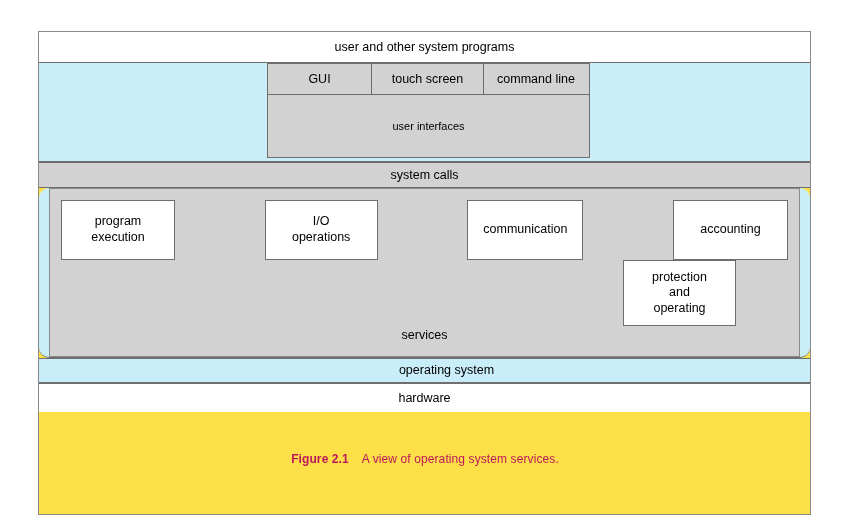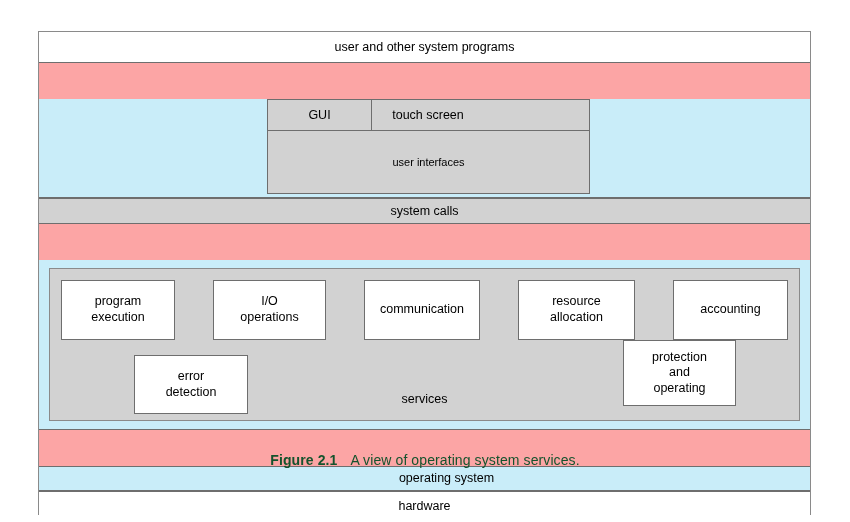--- a/index.html
+++ b/index.html
@@ -23,37 +23,37 @@
 
   
   .diagram {
     position: absolute;
     left: 38px;
     top: 31px;
     width: 773px;
     height: 484px;
     box-sizing: border-box;
     border: 1.5px solid #8a8a8a;
-    background: #fca5a5;
+    background: #fde047;
   }
 
   .band {
     box-sizing: border-box;
     position: relative;
     display: flex;
     align-items: center;
     justify-content: center;
     border-bottom: 1.5px solid #6e6e6e;
     font-size: 12.5px;
     line-height: 1.15;
   }
   .band:last-child { border-bottom: none; }
 
   .band-white   { background: #ffffff; }
-  .band-blue    { background: #c9edf9; margin-top: 36px; }
+  .band-blue    { background: #c9edf9; }
   .band-gray    { background: #d2d2d2; }
 
   
   .row-userprograms {
     height: 31px;
   }
 
   
   .row-interfaces {
     height: 99px;
@@ -103,22 +103,23 @@
   
   .row-syscalls {
     height: 26px;
     border-top: 1.5px solid #6e6e6e;
   }
 
   
   .row-services-band {
     height: 170px;
     display: block;
-    padding: 8px 10px;
-    box-sizing: border-box;
+    padding: 0 10px;
+    box-sizing: border-box;
+    border-radius: 10px;
   }
 
   .services-panel {
     box-sizing: border-box;
     position: relative;
     width: 100%;
     height: 100%;
     background: #d2d2d2;
     border: 1.5px solid #8a8a8a;
   }
@@ -189,22 +190,22 @@
     border-top: 1.5px solid #6e6e6e;
   }
 
   
   .caption {
     position: absolute;
     left: 0;
     top: 452px;
     width: 850px;
     text-align: center;
-    font-size: 14px;
-    color: #14532d;
+    font-size: 12px;
+    color: #be185d;
     letter-spacing: 0.1px;
   }
   .caption-label {
     font-weight: bold;
   }
   .caption-text {
     font-weight: normal;
   }
   .caption-gap {
     display: inline-block;
@@ -224,20 +225,23 @@
 
     <div class="band band-blue row-interfaces">
 
       <div class="ui-block">
         <div class="ui-modes">
           <div class="ui-mode ui-mode-gui">
             <span>GUI</span>
           </div>
           <div class="ui-mode ui-mode-touch">
             <span>touch screen</span>
+          </div>
+          <div class="ui-mode ui-mode-cmd">
+            <span>command line</span>
           </div>
         </div>
         <div class="ui-caption">
           <span>user interfaces</span>
         </div>
       </div>
 
     </div>
 
     <div class="band band-gray row-syscalls">
@@ -262,39 +266,27 @@
               <span>I/O</span><br>
               <span>operations</span>
             </span>
           </div>
 
 
           <div class="svc-box svc-w4">
             <span>communication</span>
           </div>
 
-          <div class="svc-box svc-w5">
-            <span>
-              <span>resource</span><br>
-              <span>allocation</span>
-            </span>
-          </div>
 
           <div class="svc-box svc-w6">
             <span>accounting</span>
           </div>
 
         </div>
 
-        <div class="svc-box svc-error">
-          <span>
-            <span>error</span><br>
-            <span>detection</span>
-          </span>
-        </div>
 
         <div class="svc-box svc-protection">
           <span>
             <span>protection</span><br>
             <span>and</span><br>
             <span>operating</span>
           </span>
         </div>
 
         <div class="services-label">services</div>

